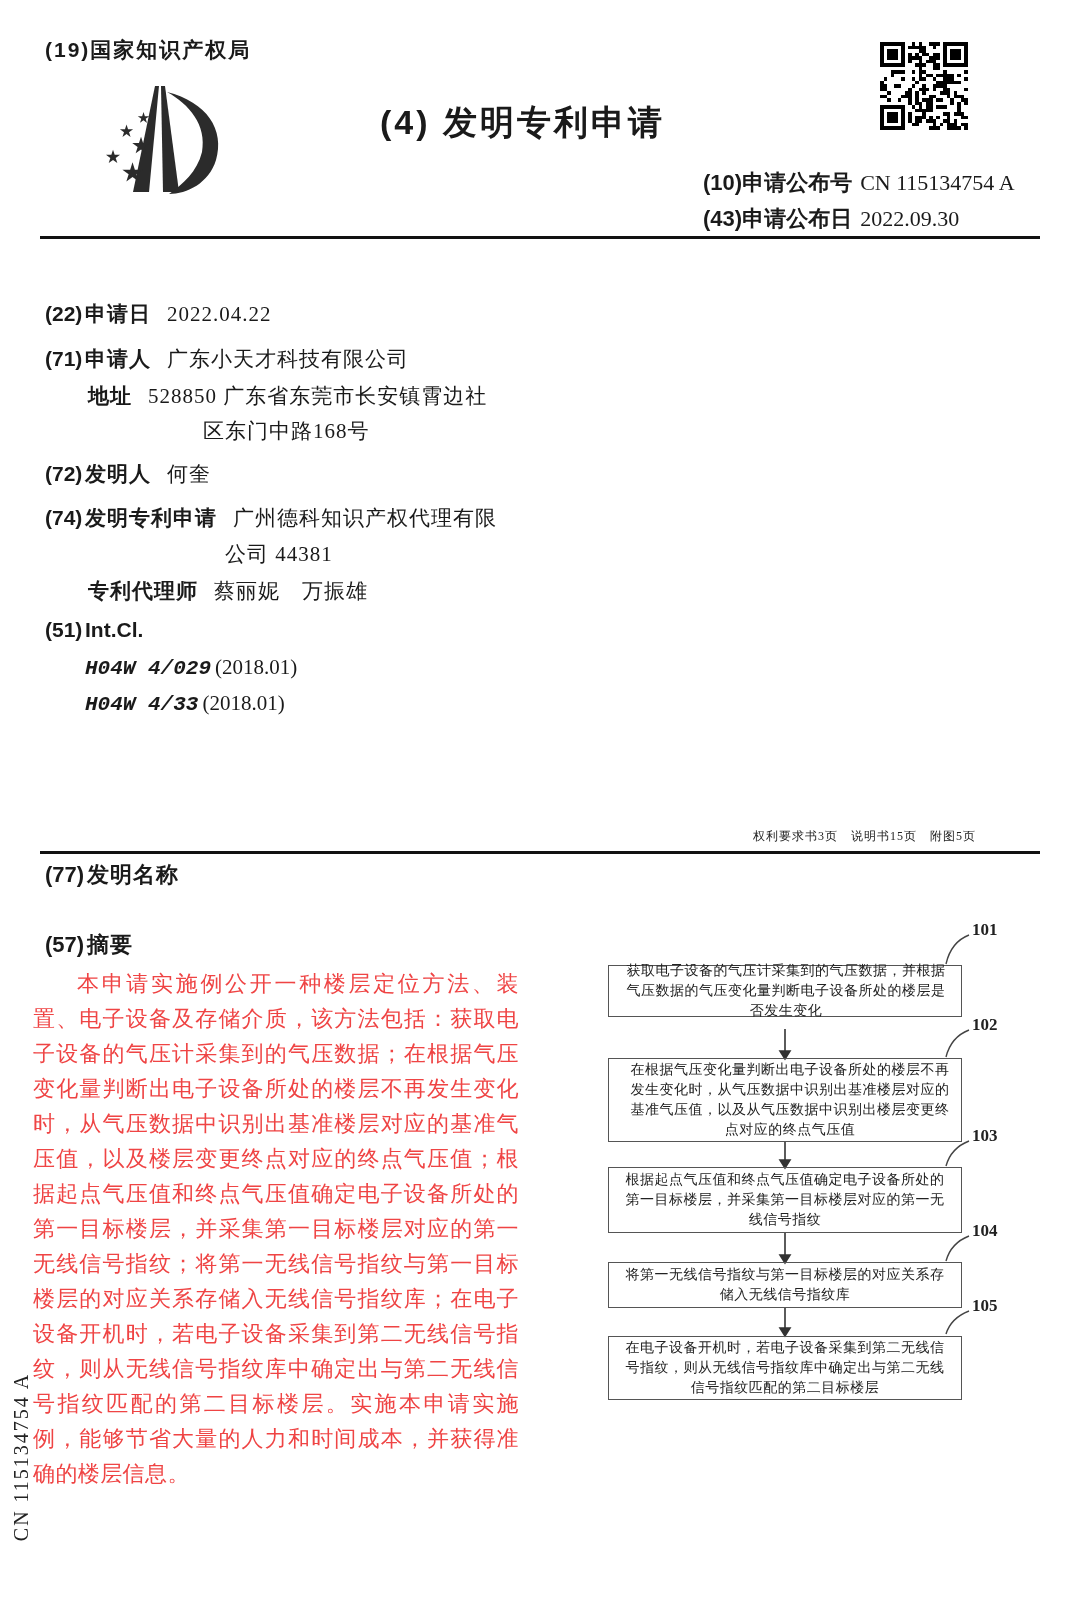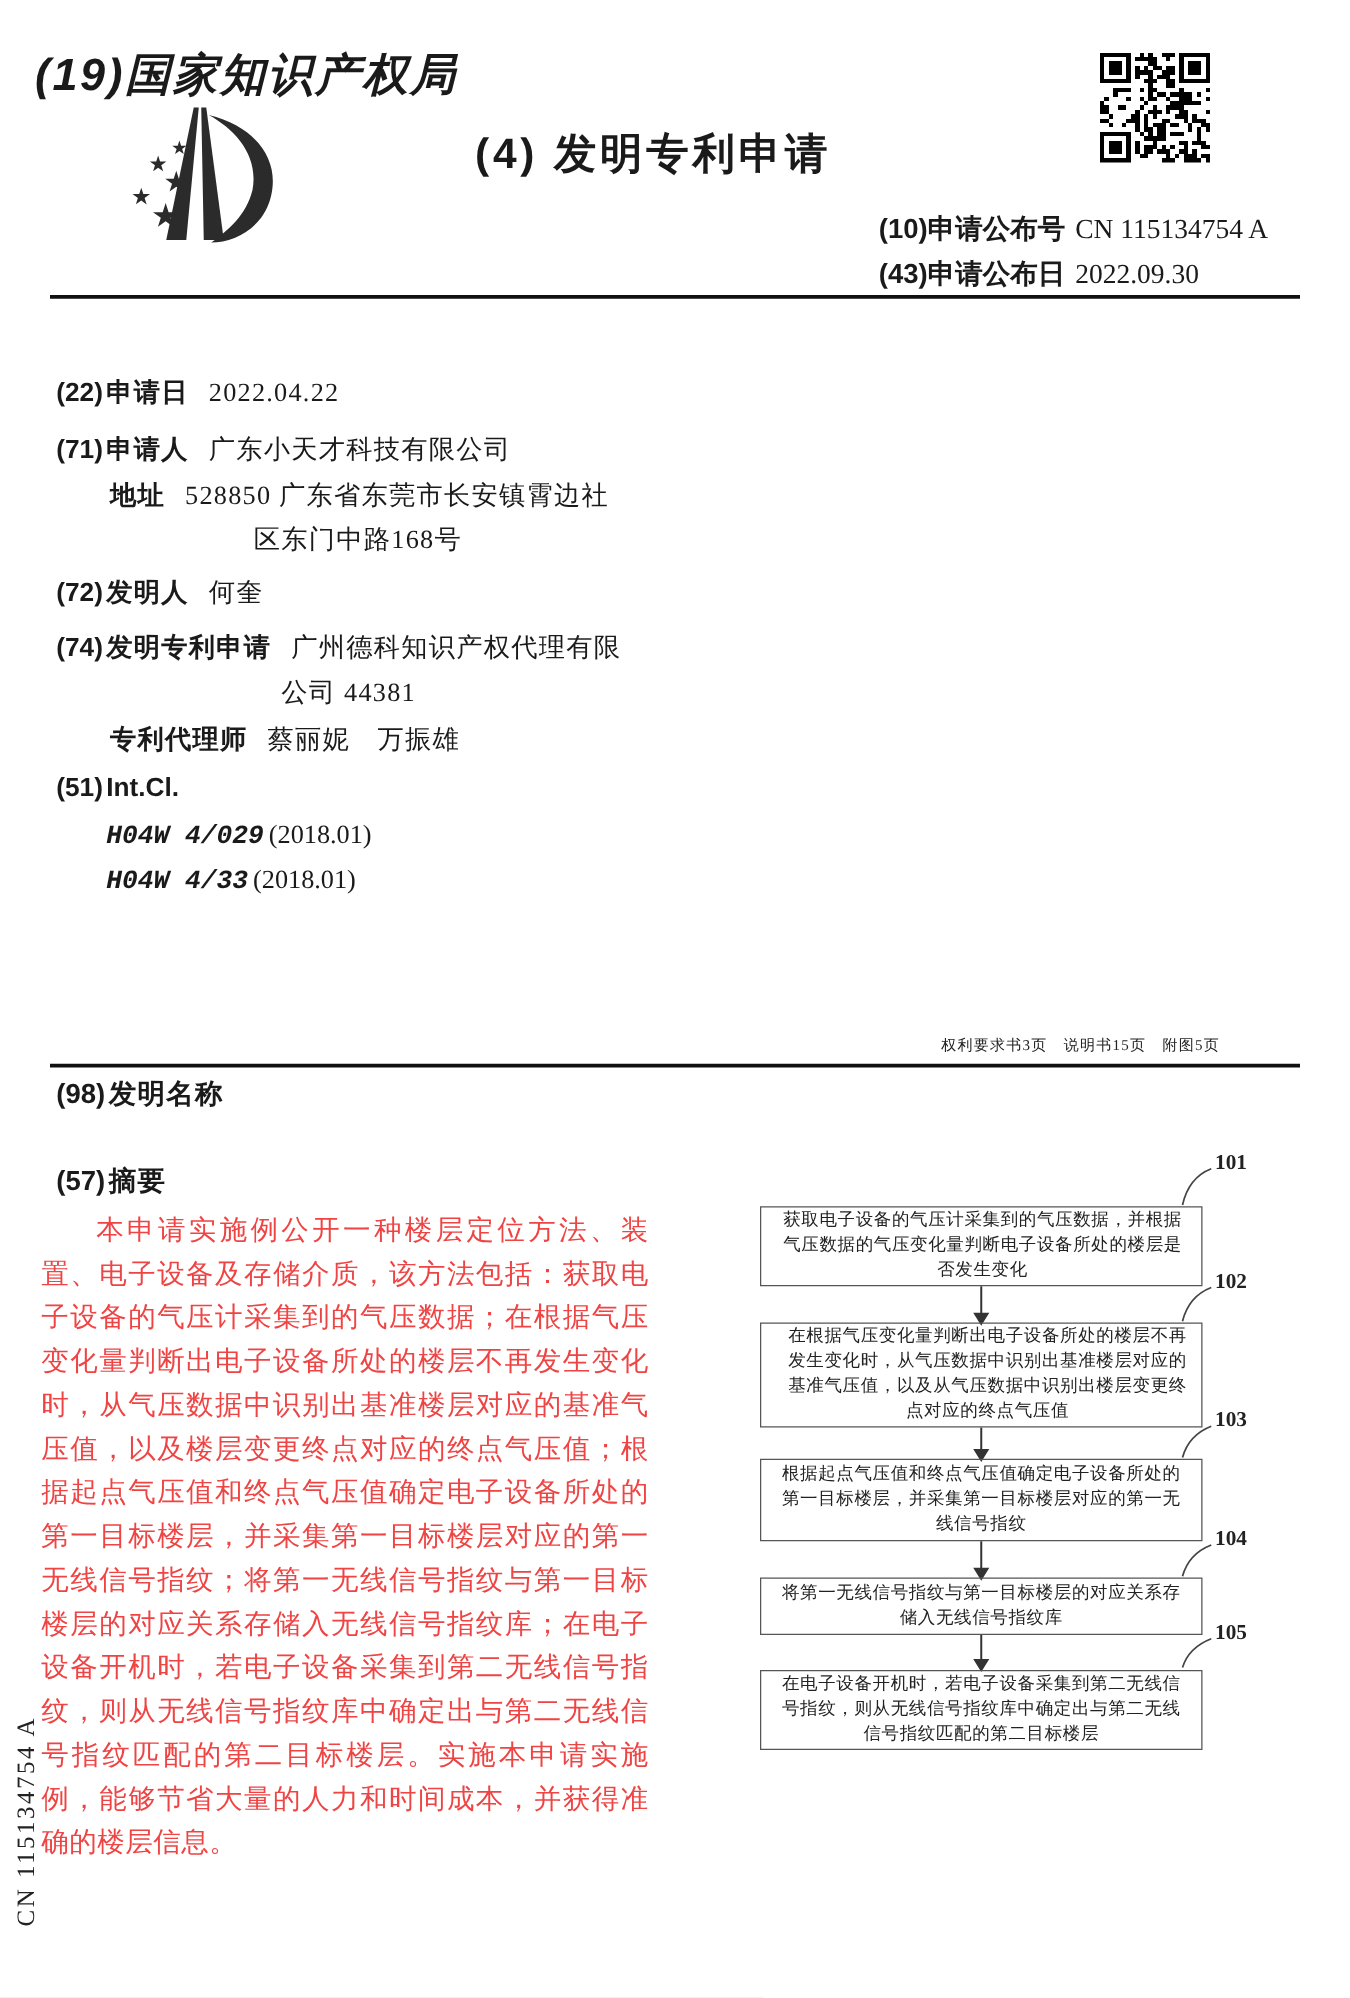--- a/index.html
+++ b/index.html
@@ -8,21 +8,21 @@
     position:relative; width:1080px; height:1598px; margin:0 auto;
     background:#ffffff; color:#1a1a1a; overflow:hidden;
     font-family:"Liberation Serif","DejaVu Serif",serif;
   }
   .abs { position:absolute; }
   .hei { font-family:"Liberation Sans","DejaVu Sans",sans-serif; font-weight:bold; }
   .song { font-family:"Liberation Serif","DejaVu Serif",serif; }
   .rule { position:absolute; left:40px; width:1000px; height:3px; background:#111; }
 
   
-  .office { left:28px; top:36px; font-size:36px; letter-spacing:2px;font-style:italic; }
+  .office { left:45px; top:36px; font-size:21px; letter-spacing:2px; }
   .doc-type { left:380px; top:100px; font-size:34px; letter-spacing:3px; }
   .pub-line { left:703px; font-size:22px; white-space:nowrap; }
   .pub-line .lbl { font-family:"Liberation Sans","DejaVu Sans",sans-serif; font-weight:bold; }
   .pub-line .val { font-family:"Liberation Serif","DejaVu Serif",serif; font-weight:normal; margin-left:8px; }
   #qr { left:880px; top:42px; width:88px; height:88px; }
 
   
   .b-row { position:absolute; left:45px; font-size:21px; white-space:nowrap; }
   .b-row .code { display:inline-block; width:40px; font-family:"Liberation Sans","DejaVu Sans",sans-serif; font-weight:bold; }
   .b-row .lbl { font-family:"Liberation Sans","DejaVu Sans",sans-serif; font-weight:bold; letter-spacing:1px; }
@@ -330,21 +330,21 @@
   </div>
   <div class="b-row" style="top:691px; left:85px;">
     <span class="intcl-cls">H04W 4/33</span><span class="intcl-ver">(2018.01)</span>
   </div>
 
   <div class="abs pages-line song">权利要求书3页　说明书15页　附图5页</div>
 
   <div class="rule" style="top:851px;"></div>
 
   <div class="abs sec-head" style="top:860px;">
-    <span class="code">(98)</span><span class="lbl">发明名称</span>
+    <span class="code">(77)</span><span class="lbl">发明名称</span>
   </div>
 
   <div class="abs sec-head" style="top:930px;">
     <span class="code">(57)</span><span class="lbl">摘要</span>
   </div>
   <div class="abs abstract">本申请实施例公开一种楼层定位方法、装置、电子设备及存储介质，该方法包括：获取电子设备的气压计采集到的气压数据；在根据气压变化量判断出电子设备所处的楼层不再发生变化时，从气压数据中识别出基准楼层对应的基准气压值，以及楼层变更终点对应的终点气压值；根据起点气压值和终点气压值确定电子设备所处的第一目标楼层，并采集第一目标楼层对应的第一无线信号指纹；将第一无线信号指纹与第一目标楼层的对应关系存储入无线信号指纹库；在电子设备开机时，若电子设备采集到第二无线信号指纹，则从无线信号指纹库中确定出与第二无线信号指纹匹配的第二目标楼层。实施本申请实施例，能够节省大量的人力和时间成本，并获得准确的楼层信息。</div>
 
   <div class="abs flow">
     <svg width="520" height="520" viewBox="0 0 520 520">
       <g stroke="#333" stroke-width="1.6" fill="#333">
@@ -360,21 +360,21 @@
       <g stroke="#444" stroke-width="1.4" fill="none">
         <path d="M 386 64 Q 391 42 409 35"></path>
         <path d="M 386 157 Q 391 137 409 130"></path>
         <path d="M 386 266 Q 391 248 409 241"></path>
         <path d="M 386 361 Q 391 343 409 336"></path>
         <path d="M 386 434 Q 391 418 409 411"></path>
       </g>
     </svg>
 
     <div class="flow-ref" style="top:20px;">101</div>
-    <div class="flow-box" style="top:65px; height:64px;padding-left:12px;">获取电子设备的气压计采集到的气压数据，并根据气压数据的气压变化量判断电子设备所处的楼层是否发生变化</div>
+    <div class="flow-box" style="top:65px; height:52px;padding-left:12px;">获取电子设备的气压计采集到的气压数据，并根据气压数据的气压变化量判断电子设备所处的楼层是否发生变化</div>
 
     <div class="flow-ref" style="top:115px;">102</div>
     <div class="flow-box" style="top:158px; height:84px;padding-left:20px;">在根据气压变化量判断出电子设备所处的楼层不再发生变化时，从气压数据中识别出基准楼层对应的基准气压值，以及从气压数据中识别出楼层变更终点对应的终点气压值</div>
 
     <div class="flow-ref" style="top:226px;">103</div>
     <div class="flow-box" style="top:267px; height:66px;">根据起点气压值和终点气压值确定电子设备所处的第一目标楼层，并采集第一目标楼层对应的第一无线信号指纹</div>
 
     <div class="flow-ref" style="top:321px;">104</div>
     <div class="flow-box" style="top:362px; height:46px;">将第一无线信号指纹与第一目标楼层的对应关系存储入无线信号指纹库</div>
 

